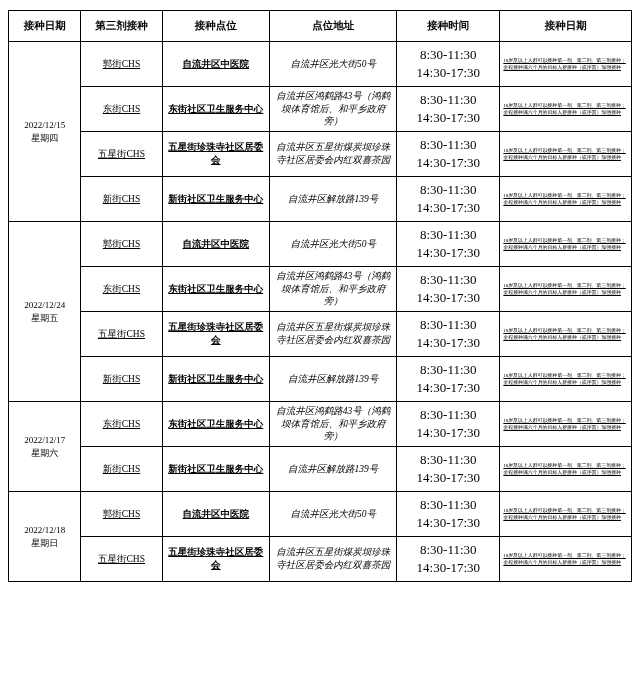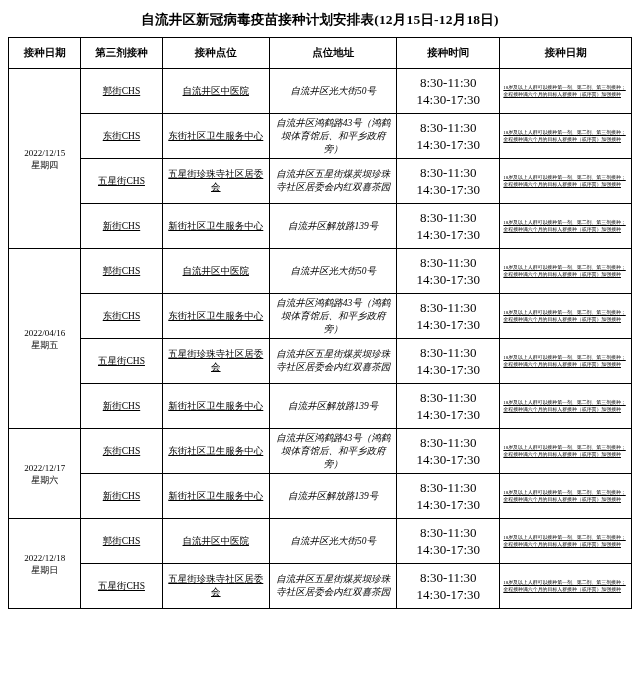--- a/index.html
+++ b/index.html
@@ -46,20 +46,21 @@
   }
   td.unit{
     font-size:9.5px;
     width:74px;
     text-decoration:underline;
   }
   td.site{
     font-size:9.5px;
     width:98px;
     text-decoration:underline;
+    font-weight:bold;
   }
   td.addr{
     font-size:9.5px;
     width:116px;
     font-style:italic;
   }
   td.time{
     font-size:13px;
     width:94px;
   }
@@ -72,21 +73,20 @@
     letter-spacing:-0.1px;
   }
   td.target .ul{ text-decoration:underline; }
   .row-h{ height:45px; }
   .nowrap{ white-space:nowrap; }
 </style>
 </head>
 <body>
 
 <div class="page">
-  <div class="title">自流井区新冠病毒疫苗接种计划安排表(12月15日-12月18日)</div>
 
   <table>
     <colgroup>
       <col style="width:66px">
         <col style="width:74px">
         <col style="width:98px">
       <col style="width:116px">
         <col style="width:94px">
         <col style="width:120px">
     </colgroup>
@@ -140,21 +140,21 @@
           <td class="site">新街社区卫生服务中心</td>
           <td class="addr">自流井区解放路139号</td>
           <td class="time">
             <div class="nowrap">8:30-11:30</div>
             <div class="nowrap">14:30-17:30</div>
           </td>
           <td class="target"><span class="ul">18岁及以上人群可以接种第一剂、第二剂、第三剂接种；全程接种满六个月的目标人群接种（或序贯）加强接种</span></td>
         </tr>
         <tr class="row-h">
           <td class="datecell" rowspan="4">
-            <div class="nowrap">2022/04/16</div>
+            <div class="nowrap">2022/12/24</div>
             <div class="nowrap">星期五</div>
           </td>
           <td class="unit">郭街CHS</td>
           <td class="site">自流井区中医院</td>
           <td class="addr">自流井区光大街50号</td>
           <td class="time">
             <div class="nowrap">8:30-11:30</div>
             <div class="nowrap">14:30-17:30</div>
           </td>
           <td class="target"><span class="ul">18岁及以上人群可以接种第一剂、第二剂、第三剂接种；全程接种满六个月的目标人群接种（或序贯）加强接种</span></td>

